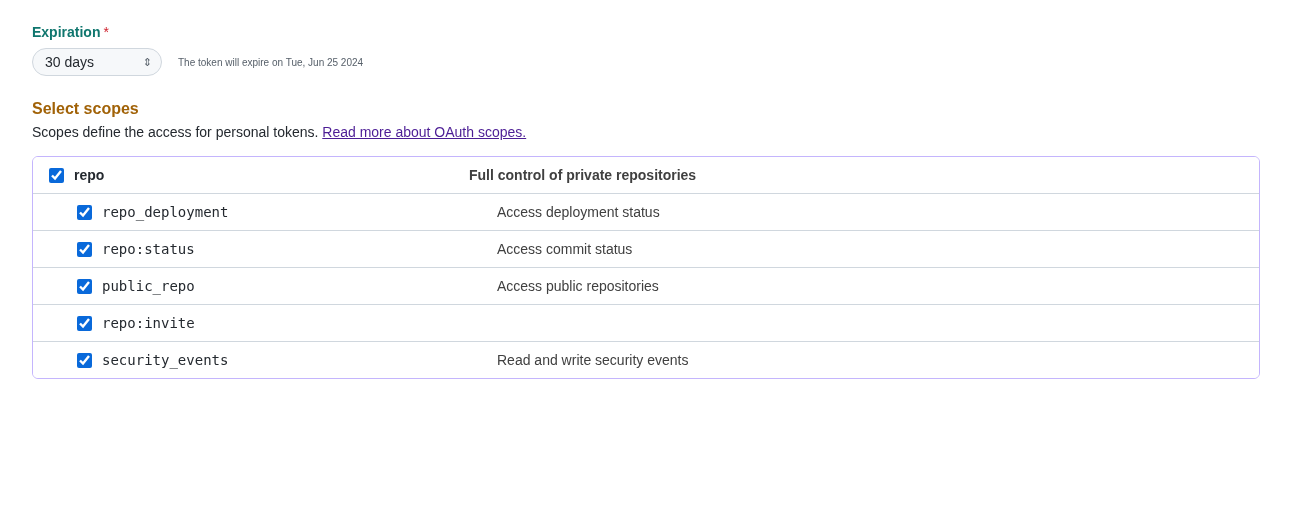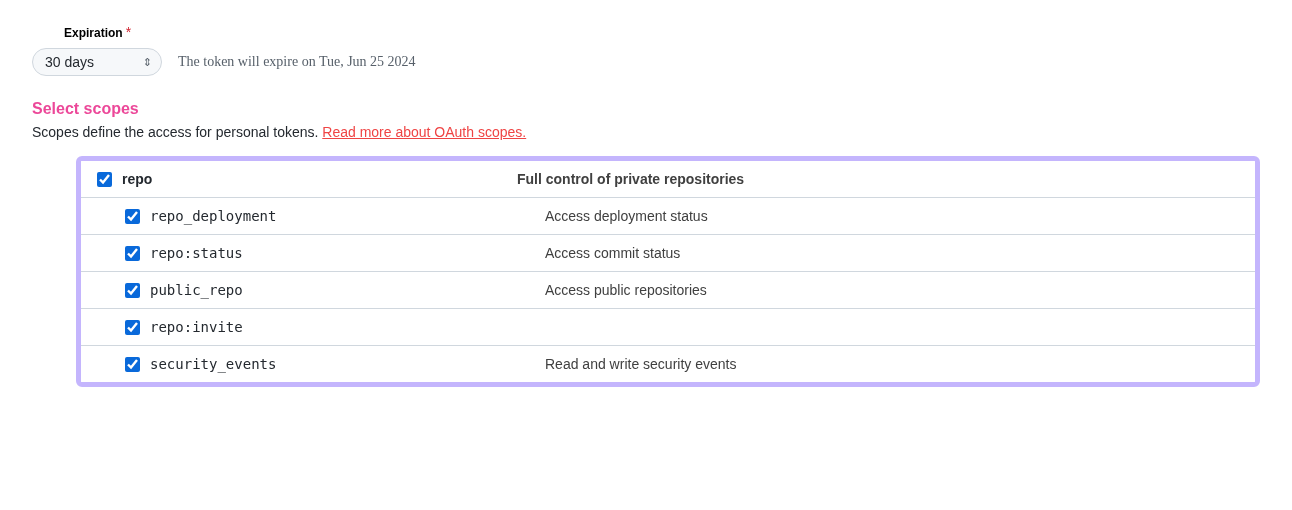--- a/index.html
+++ b/index.html
@@ -4,25 +4,24 @@
   <style>
     * { box-sizing: border-box; margin: 0; padding: 0; }
     body {
       font-family: -apple-system, BlinkMacSystemFont, "Segoe UI", Helvetica, Arial, sans-serif;
       font-size: 14px;
       color: #24292f;
       background: #ffffff;
       padding: 24px 32px;
     }
     .section-label {
-      font-size: 12px;
-      font-weight: 600;
-      color: #000000;
+      font-size: 14px;
+      font-weight: 600;
+      color: #0f766e;
       margin-bottom: 2px;
-      margin-left: 32px;
     }
     .required-star {
       color: #cf222e;
       margin-left: 3px;
     }
     .expiration-row {
       display: flex;
       align-items: center;
       gap: 16px;
       margin-top: 8px;
@@ -49,44 +48,42 @@
       content: '⇕';
       position: absolute;
       right: 10px;
       top: 50%;
       transform: translateY(-50%);
       font-size: 11px;
       color: #57606a;
       pointer-events: none;
     }
     .expiry-text {
-      font-size: 14px;
+      font-size: 10px;
       color: #57606a;
-      font-family: Liberation Serif, serif;
     }
     .scopes-title {
       font-size: 16px;
       font-weight: 600;
-      color: #ec4899;
+      color: #a16207;
       margin-bottom: 6px;
     }
     .scopes-description {
       font-size: 14px;
       color: #24292f;
       margin-bottom: 16px;
     }
     .scopes-description a {
-      color: #ef4444;
+      color: #4c1d95;
       text-decoration: underline;
     }
     .scopes-box {
-      border: 5px solid #c4b5fd;
+      border: 1px solid #c4b5fd;
       border-radius: 6px;
       overflow: hidden;
-      margin-left: 44px;
     }
     .scope-row {
       display: flex;
       align-items: center;
       padding: 10px 16px;
       border-bottom: 1px solid #d0d7de;
     }
     .scope-row:last-child {
       border-bottom: none;
     }

